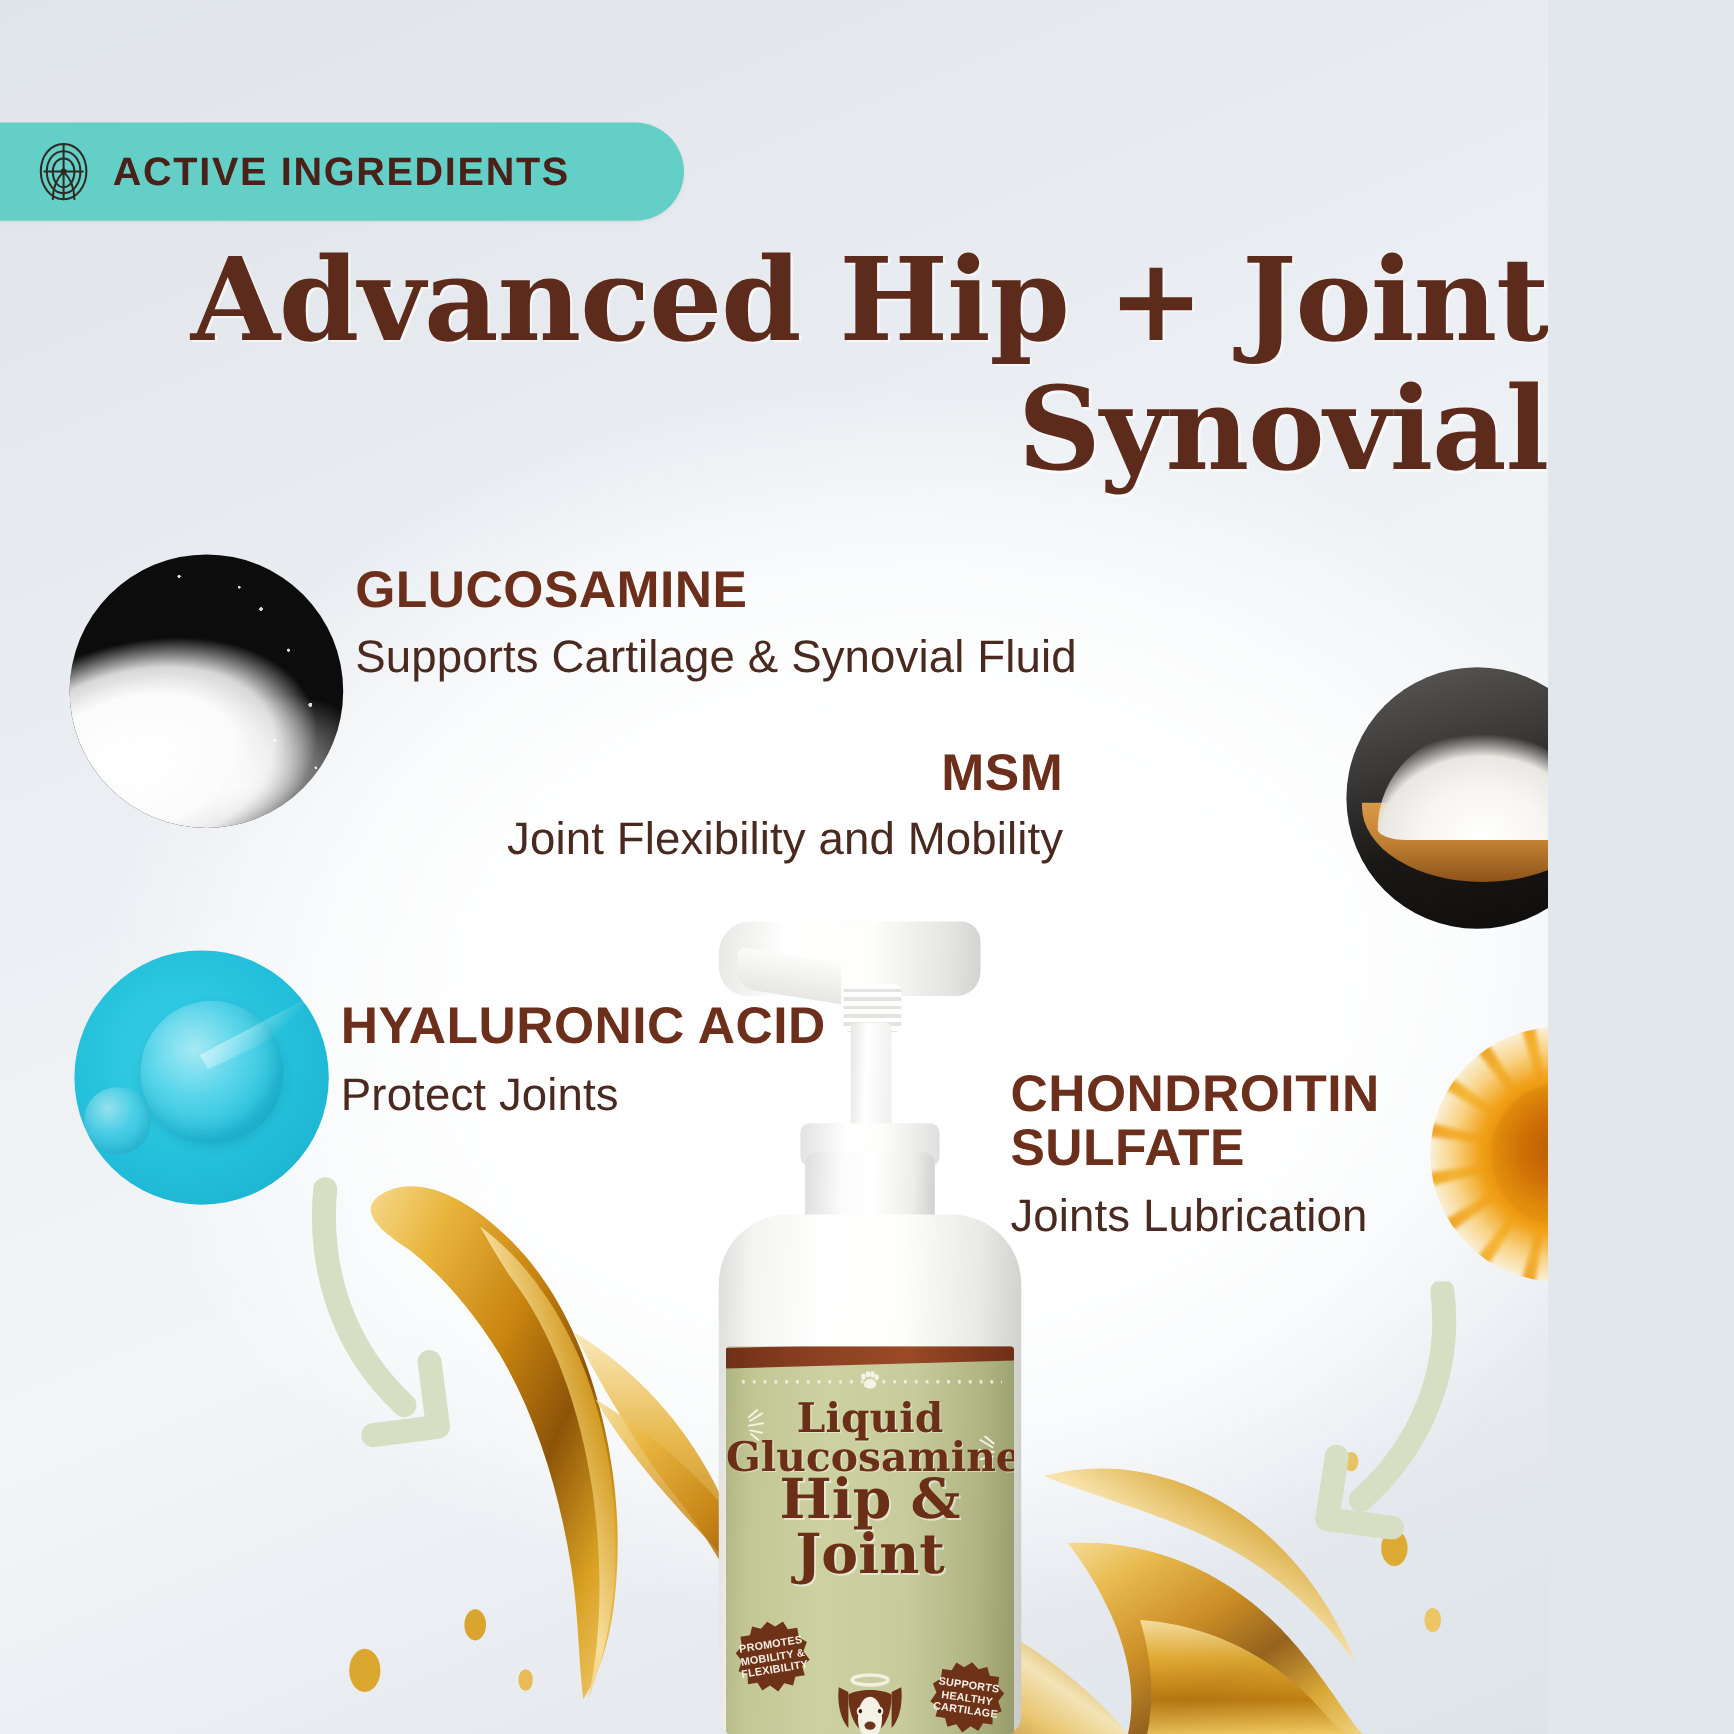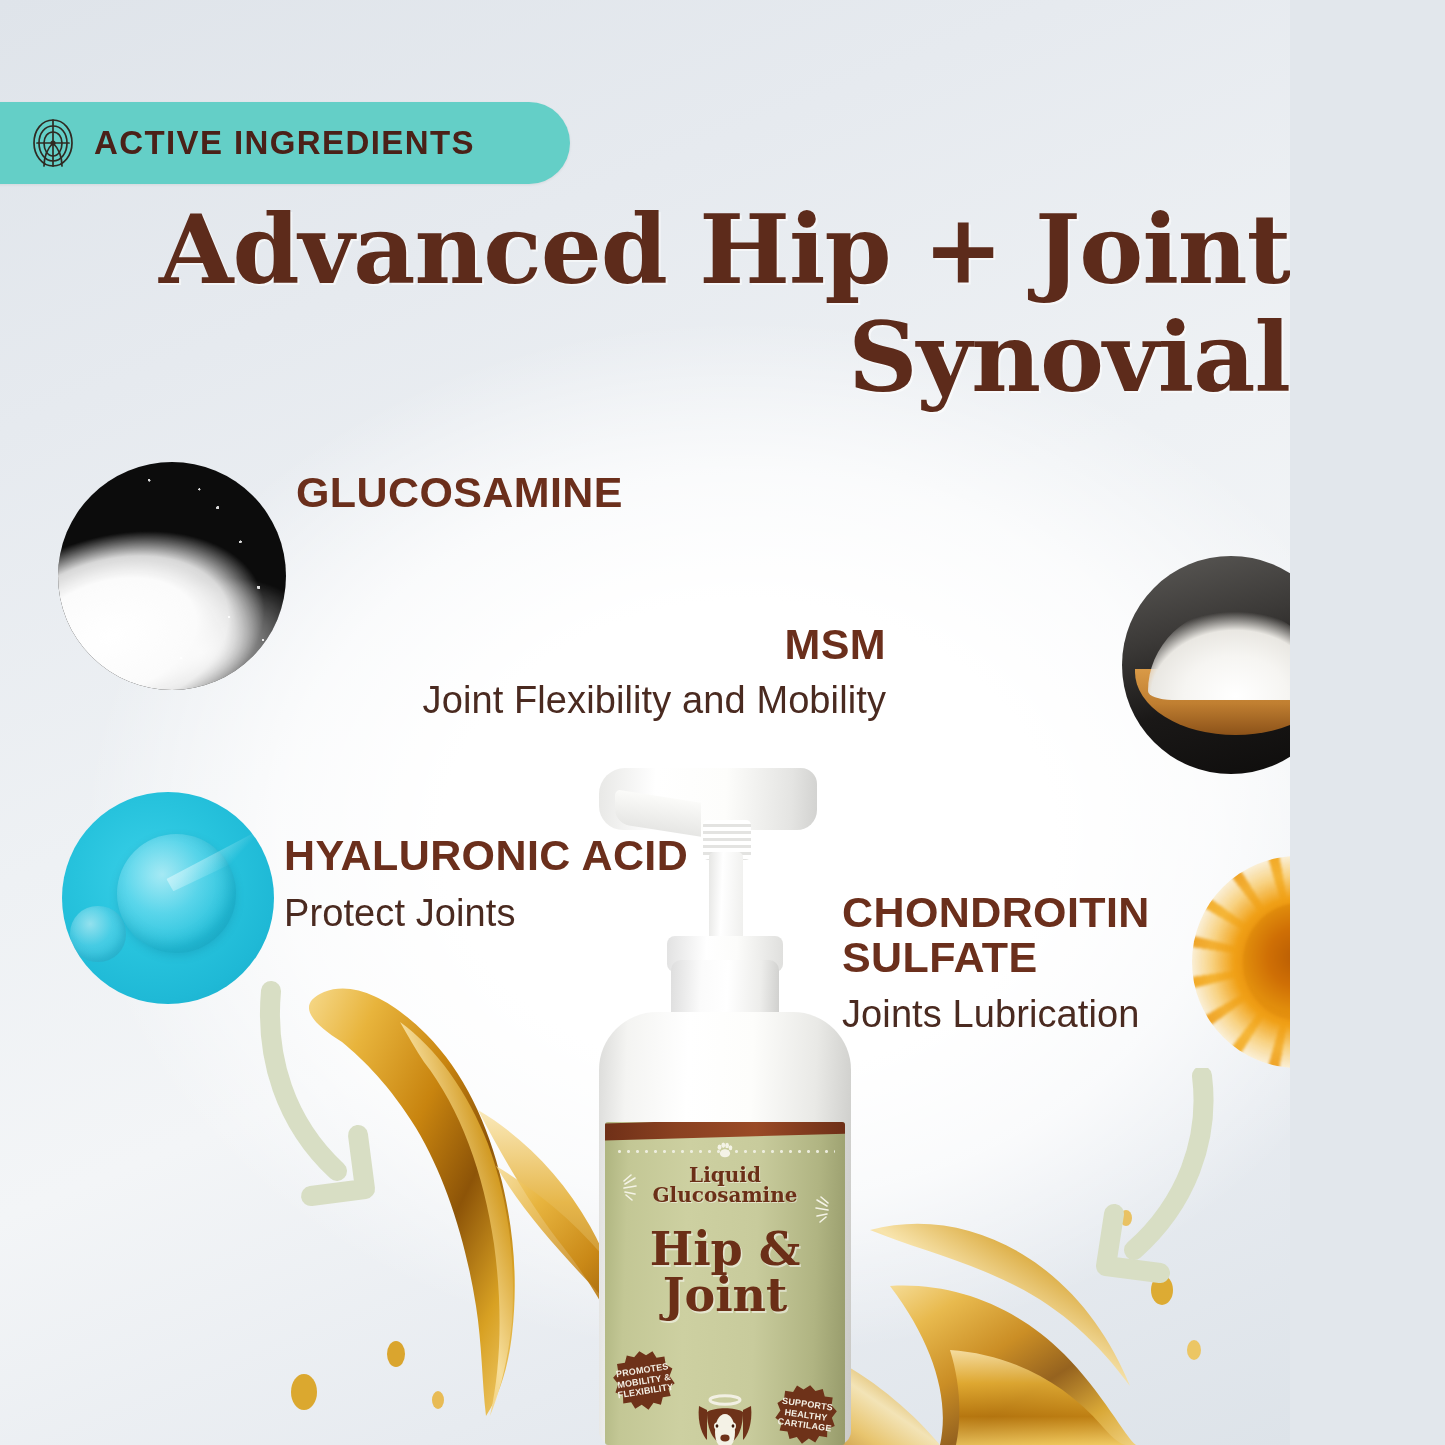--- a/index.html
+++ b/index.html
@@ -238,21 +238,21 @@
     background-size:9px 5px;
     opacity:.9;
   }
   #label .paw{
     position:absolute; left:50%; top:20px; transform:translateX(-50%);
     width:17px; height:16px;
   }
   #label .l1{
     position:absolute; left:0; right:0; top:44px;
     text-align:center; font-family:"DejaVu Serif", serif; font-weight:700;
-    font-size:20px; line-height:0.98; color:#6b2f17;
+    font-size:34px; line-height:0.98; color:#6b2f17;
     text-shadow:1px 1px 0 rgba(255,255,255,.45);
   }
   #label .l2{
     position:absolute; left:0; right:0; top:104px;
     text-align:center; font-family:"DejaVu Serif", serif; font-weight:700;
     font-size:46px; line-height:1; color:#6b2f17;
     text-shadow:1.5px 1.5px 0 rgba(255,255,255,.5);
   }
   #label .l3{
     position:absolute; left:0; right:0; top:160px;
@@ -380,20 +380,21 @@
     <div class="pip"></div>
   </div>
 
   <div class="circ" id="circ-chon">
     <div class="burst"></div>
     <div class="core"></div>
   </div>
 
   <div class="ing" id="ing-glu">
     <div class="name">GLUCOSAMINE</div>
+    <div class="desc">Supports Cartilage &amp; Synovial Fluid</div>
   </div>
 
   <div class="ing" id="ing-msm">
     <div class="name">MSM</div>
     <div class="desc">Joint Flexibility and Mobility</div>
   </div>
 
   <div class="ing" id="ing-hya">
     <div class="name">HYALURONIC ACID</div>
     <div class="desc">Protect Joints</div>

